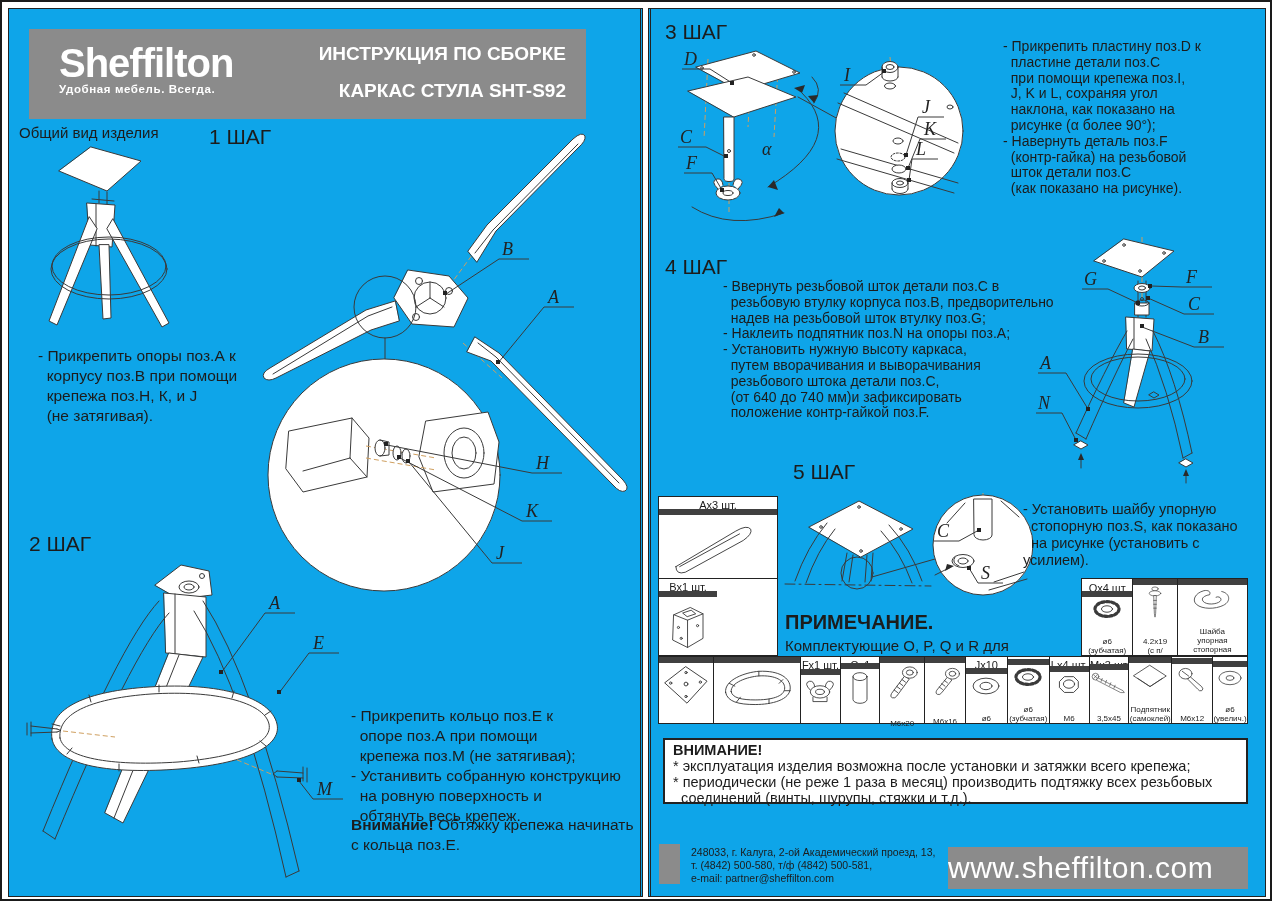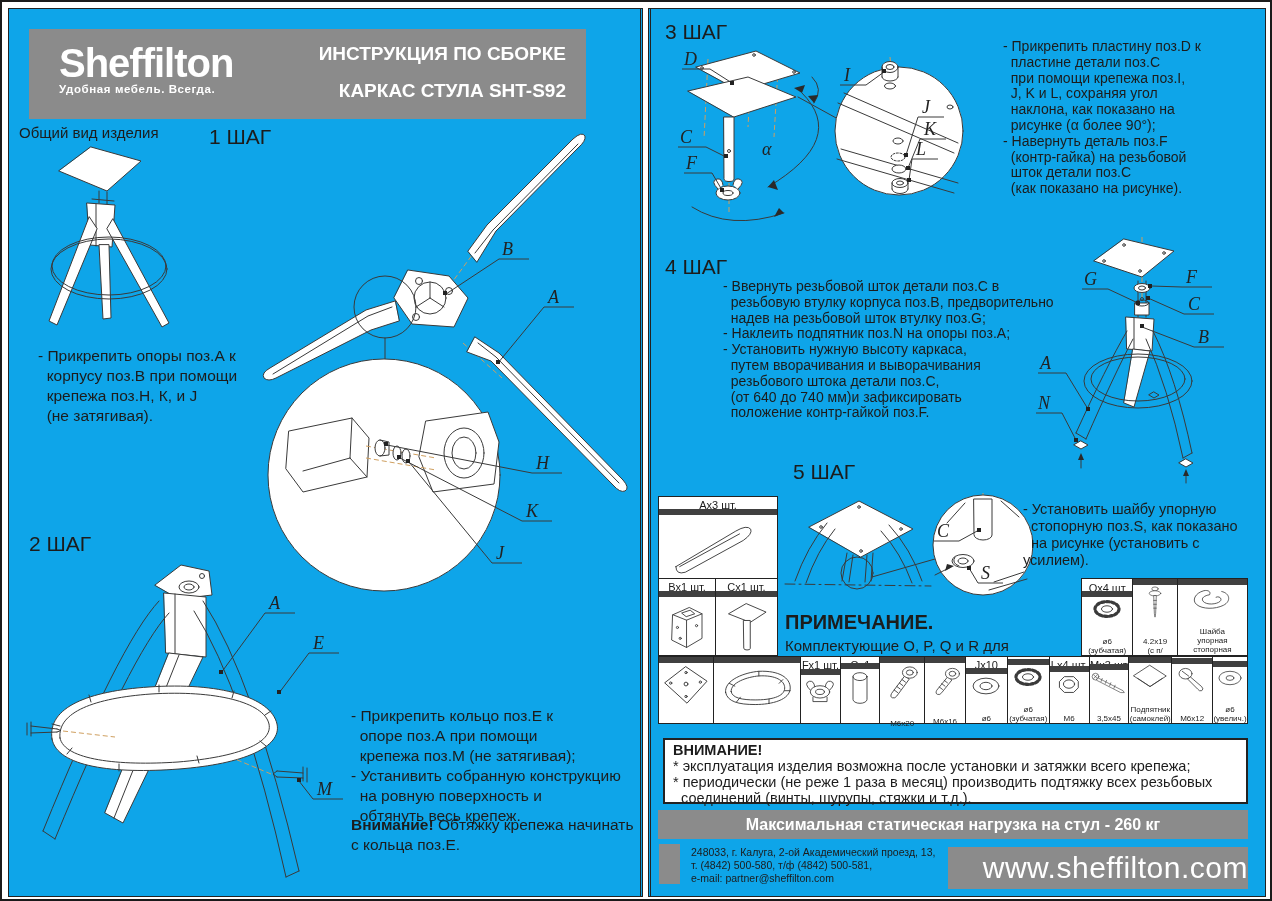--- a/index.html
+++ b/index.html
@@ -33,21 +33,21 @@
   .prow{display:flex;height:100%}
   .pcol{border-right:1px solid #222;display:flex;flex-direction:column}
   .pcol:last-child{border-right:none}
   .notetitle{font-size:20px;font-weight:bold}
   .notetext{font-size:15px;margin-top:3px}
   .attn{border:2px solid #222;padding:2px 8px;font-size:14.5px;line-height:16px;white-space:pre-wrap;background:#fff}
   .attn b{display:block}
   .loadbar{background:#8b8b8b;color:#fff;font-weight:bold;font-size:16px;text-align:center;line-height:29px}
   .graysq{background:#8b8b8b}
   .addr{font-size:10.5px;line-height:13px;white-space:pre-wrap}
-  .webbox{background:#8b8b8b;color:#fff;text-align:right;font-size:30px;line-height:42px;letter-spacing:.5px}
+  .webbox{background:#8b8b8b;color:#fff;text-align:left;font-size:30px;line-height:42px;letter-spacing:.5px}
 </style>
 </head>
 <body>
 
 <div class="canvas">
 
   <div class="page left">
 
     <div class="abs hbar" style="left:20px;top:20px;width:557px;height:90px;padding:14px 20px 8px 30px">
       <div>
@@ -431,31 +431,20 @@
                   <path class="fw" d="M12,14 L30,6 L44,13 L44,40 L27,50 L11,42 Z"></path>
                   <path d="M12,14 L27,20 L44,13 M27,20 L27,50"></path>
                   <path class="fw" d="M22,12 L31,9 L36,13 L27,16 Z"></path>
                   <circle cx="17" cy="28" r="1.2"></circle>
                   <circle cx="38" cy="26" r="1.2"></circle>
                   <circle cx="20" cy="40" r="1.2"></circle>
                 </g>
             </svg>
           </div>
         </div>
-        <div class="pcol" style="width:62px">
-          <div class="ph">Cx1 шт.</div>
-          <div class="pc">
-            <svg width="52" height="54" viewBox="0 0 55 58">
-              <g class="ln">
-                  <polygon class="fw" points="27,4 48,13 31,24 8,15"></polygon>
-                  <path class="fw" d="M24,22 h7 V52 a3.5,1.7 0 0 1 -7,0 Z"></path>
-                </g>
-            </svg>
-          </div>
-        </div>
       </div>
     </div>
 
     <div class="ptable" style="left:430px;top:569px;width:167px;height:78px;display:flex">
       <div class="pcol" style="width:52px">
         <div class="ph" style="height:20px;line-height:19px">Qx4 шт</div>
         <div class="pc">
           <svg width="36" height="24" viewBox="0 0 38 26">
             <g class="ln">
                 <ellipse cx="19" cy="13" rx="13" ry="8" style="stroke-width:3.5;stroke-dasharray:3,2.5"></ellipse>
@@ -688,21 +677,20 @@
           <div class="psub">ø6
 (увелич.)</div>
         </div>
       </div>
     </div>
 
     <div class="abs attn" style="left:12px;top:729px;width:585px;height:66px"><b>ВНИМАНИЕ!</b><span>* эксплуатация изделия возможна после установки и затяжки всего крепежа;
 * периодически (не реже 1 раза в месяц) производить подтяжку всех резьбовых
   соединений (винты, шурупы, стяжки и т.д.).</span></div>
 
-    <div class="abs loadbar" style="left:7px;top:801px;width:590px;height:29px">Максимальная статическая нагрузка на стул - 260 кг</div>
 
     <div class="abs graysq" style="left:8px;top:835px;width:21px;height:40px"></div>
     <div class="abs addr" style="left:40px;top:837px;width:250px">248033, г. Калуга, 2-ой Академический проезд, 13,
 т. (4842) 500-580, т/ф (4842) 500-581,
 e-mail: partner@sheffilton.com</div>
     <div class="abs webbox" style="left:297px;top:838px;width:300px;height:42px">www.sheffilton.com</div>
   </div>
 </div>
 
 </body></html>

